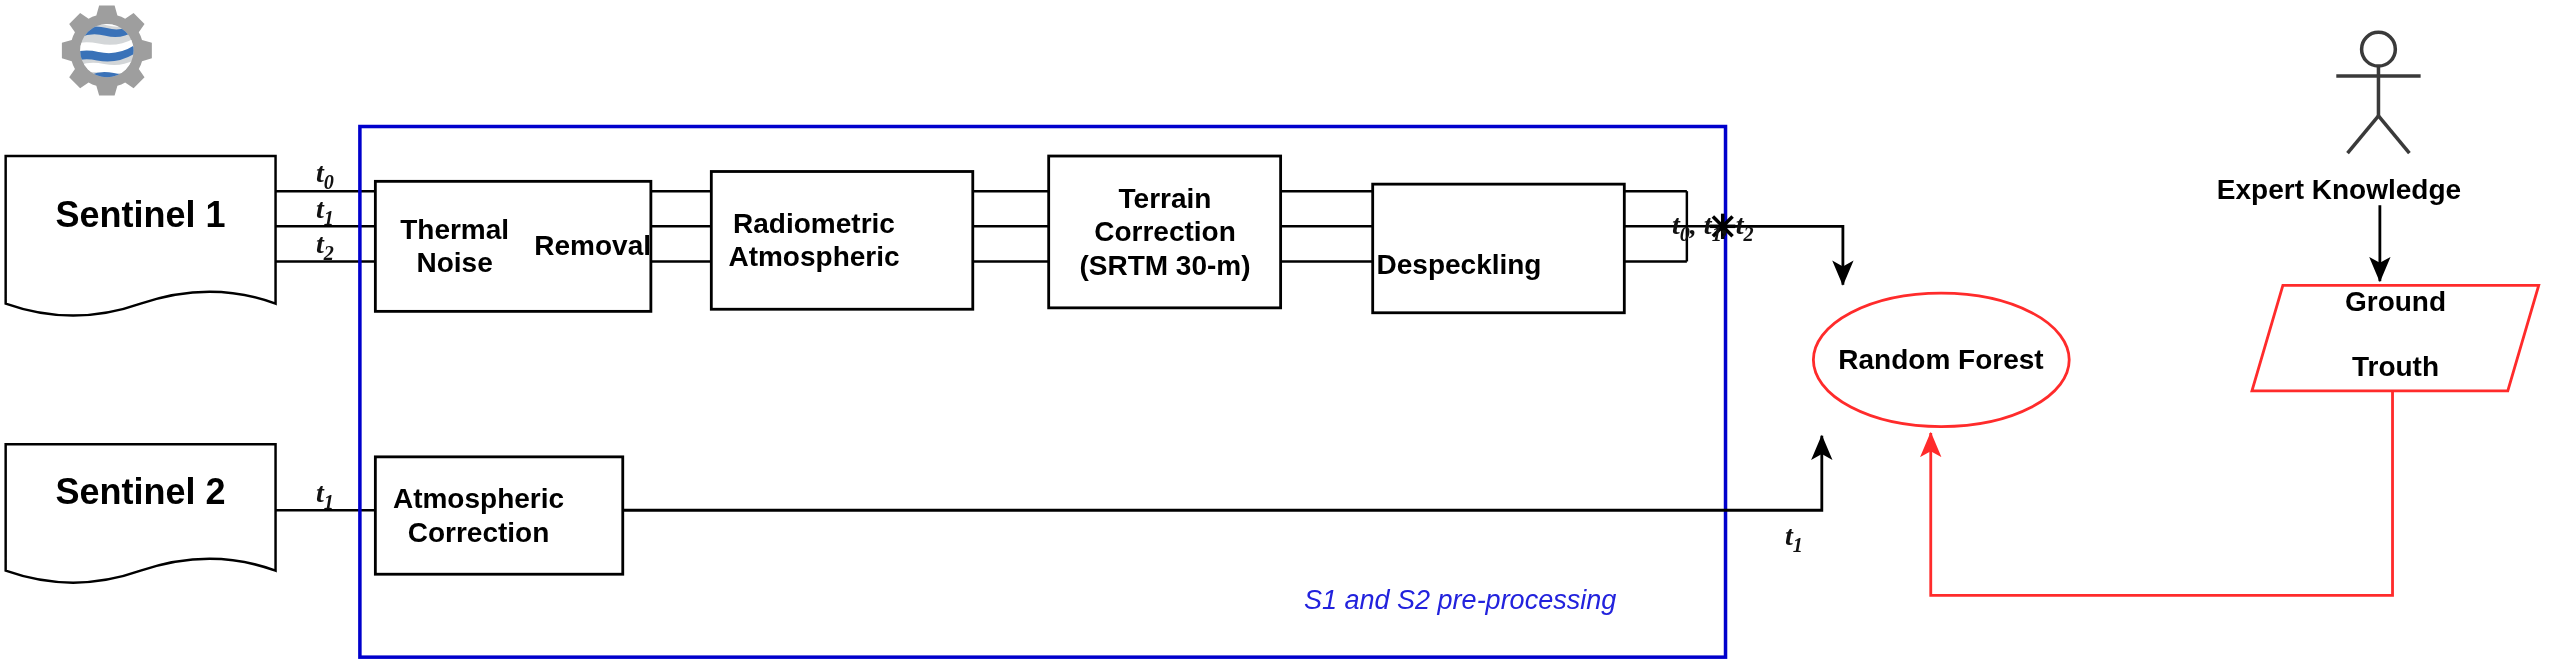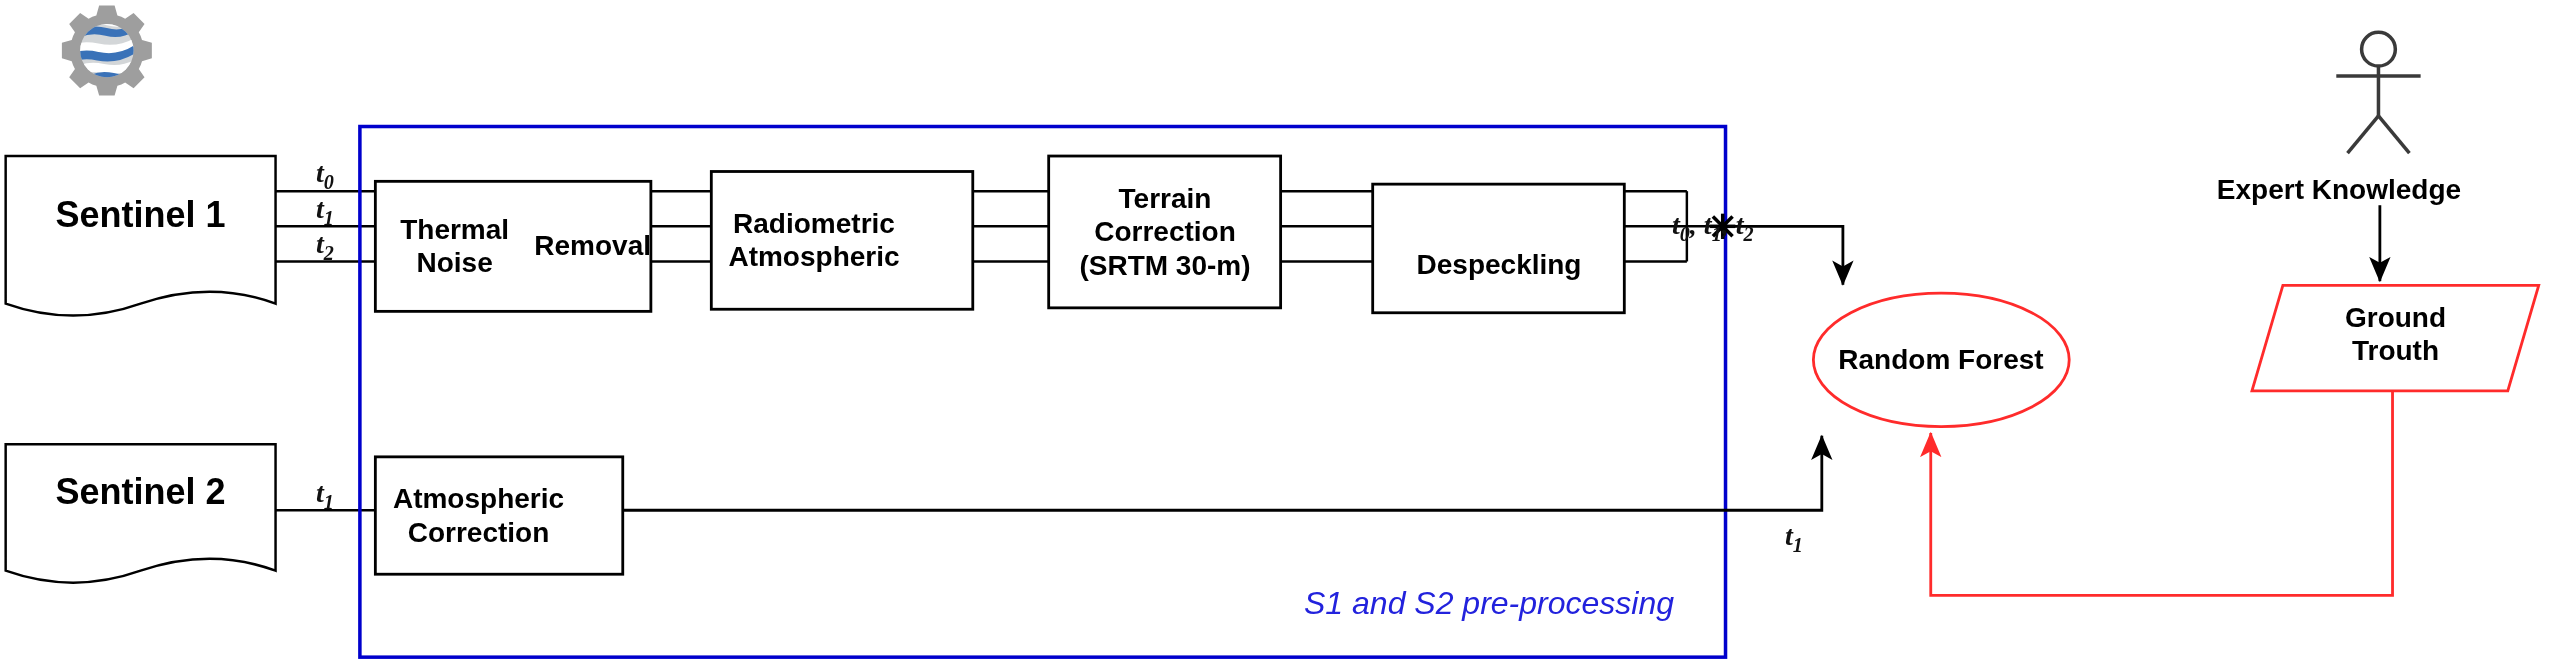--- a/index.html
+++ b/index.html
@@ -7,21 +7,21 @@
   #stage{position:relative;width:2576px;height:667px;background:#fff;overflow:hidden;}
   #svg{position:absolute;left:0;top:0;width:2576px;height:667px;}
   .lbl{position:absolute;font-family:"Liberation Sans", sans-serif;font-weight:bold;color:#000;
        display:flex;align-items:center;justify-content:center;text-align:center;line-height:1.18;}
   .boxtext{font-size:28px;}
   .srctext{font-size:36px;}
   .tlab{position:absolute;font-family:"Liberation Serif", serif;font-style:italic;font-weight:bold;
         font-size:28px;color:#111;white-space:nowrap;}
   .tlab sub{font-size:0.72em;font-style:italic;}
   .caption{position:absolute;font-family:"Liberation Sans", sans-serif;font-style:italic;
-           font-size:32px;color:#2222dd;white-space:nowrap;}
+           font-size:27px;color:#2222dd;white-space:nowrap;}
   .hdr{position:absolute;font-family:"Liberation Sans", sans-serif;font-weight:bold;font-size:28px;
        color:#000;white-space:nowrap;}
 </style>
 </head>
 <body>
 
 <div id="stage">
 
   <svg id="svg" viewBox="0 0 3665 949" xmlns="http://www.w3.org/2000/svg">
     <defs>
@@ -160,42 +160,42 @@
     <span>Radiometric</span>
     <span>Atmospheric</span>
   </div>
 
   <div class="lbl boxtext" style="left:1049px;top:156px;width:232px;height:152px;flex-direction:column;">
     <span>Terrain</span>
     <span>Correction</span>
     <span>(SRTM 30-m)</span>
   </div>
 
-  <div class="lbl boxtext" style="left:1373px;top:184px;width:252px;height:161px;flex-direction:column;">
+  <div class="lbl boxtext" style="left:1333px;top:184px;width:252px;height:161px;flex-direction:column;">
     <span>Despeckling</span>
   </div>
 
   <div class="lbl boxtext" style="left:375px;top:457px;width:207px;height:117px;flex-direction:column;">
     <span>Atmospheric</span>
     <span>Correction</span>
   </div>
 
   <div class="tlab" style="left:1672px;top:188px;margin-top:21px;">
     <span>t<sub>0</sub>, t<sub>1</sub>, t<sub>2</sub></span>
   </div>
 
   <div class="tlab" style="left:1785px;top:520px;">
     <span>t<sub>1</sub></span>
   </div>
 
   <div class="lbl boxtext" style="left:1813px;top:342px;width:256px;height:35px;">Random Forest</div>
 
   <div class="hdr" style="left:2339px;top:174px;transform:translateX(-50%);">Expert Knowledge</div>
 
-  <div class="lbl boxtext" style="left:2252px;top:285px;width:287px;height:98px;flex-direction:column;">
+  <div class="lbl boxtext" style="left:2252px;top:285px;width:287px;height:98px;flex-direction:column;justify-content:space-between;">
     <span>Ground</span>
     <span>Trouth</span>
   </div>
 
   <div class="caption" style="left:1304px;top:585px;">S1 and S2 pre-processing</div>
 
 </div>
 
 
 </body></html>

